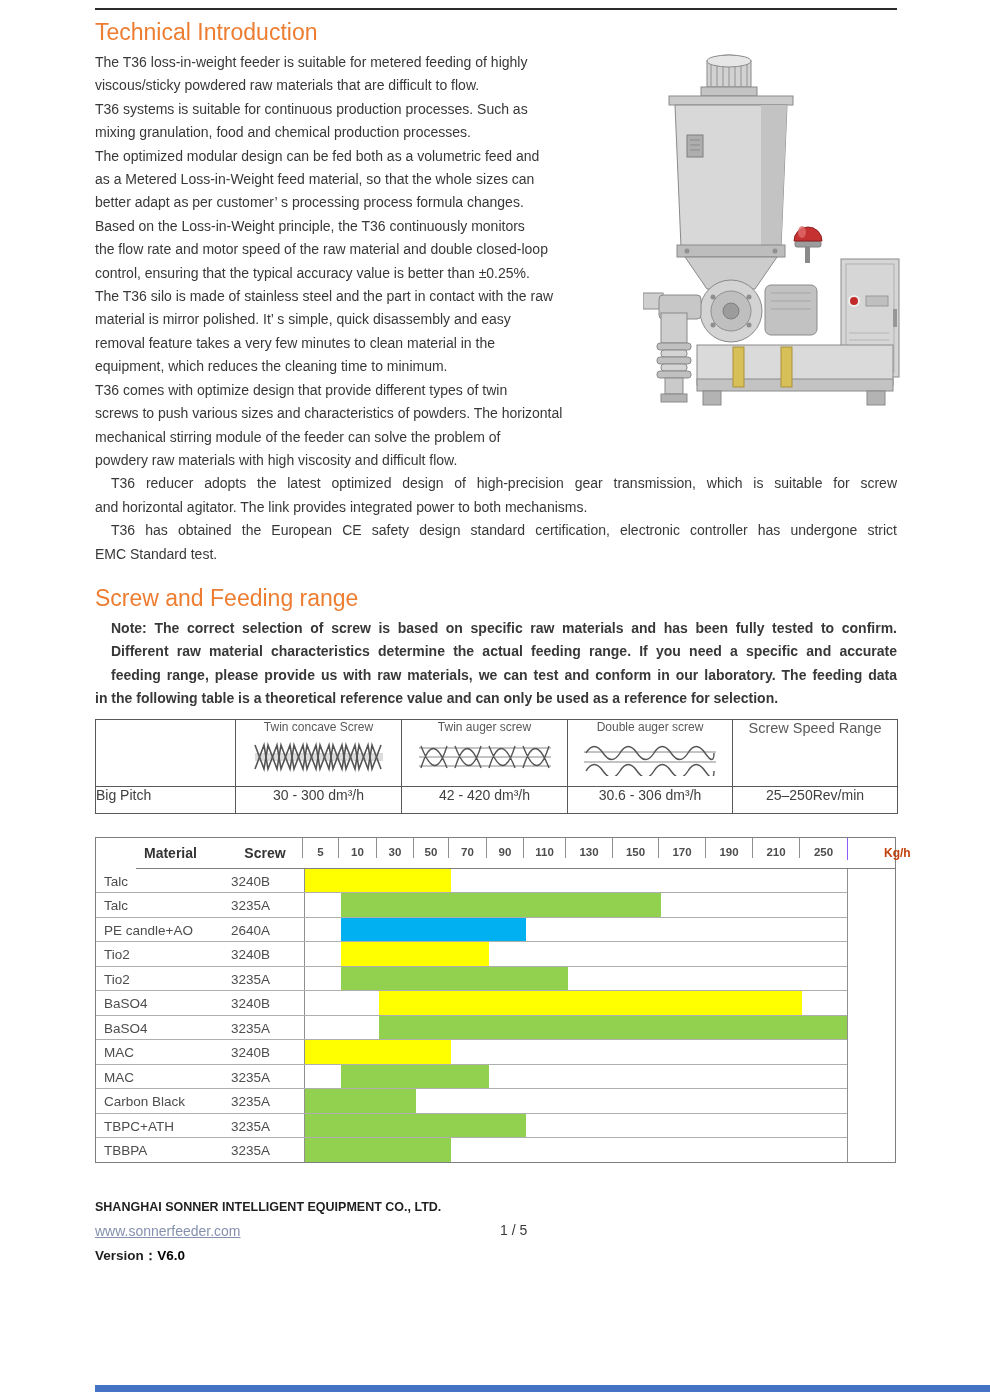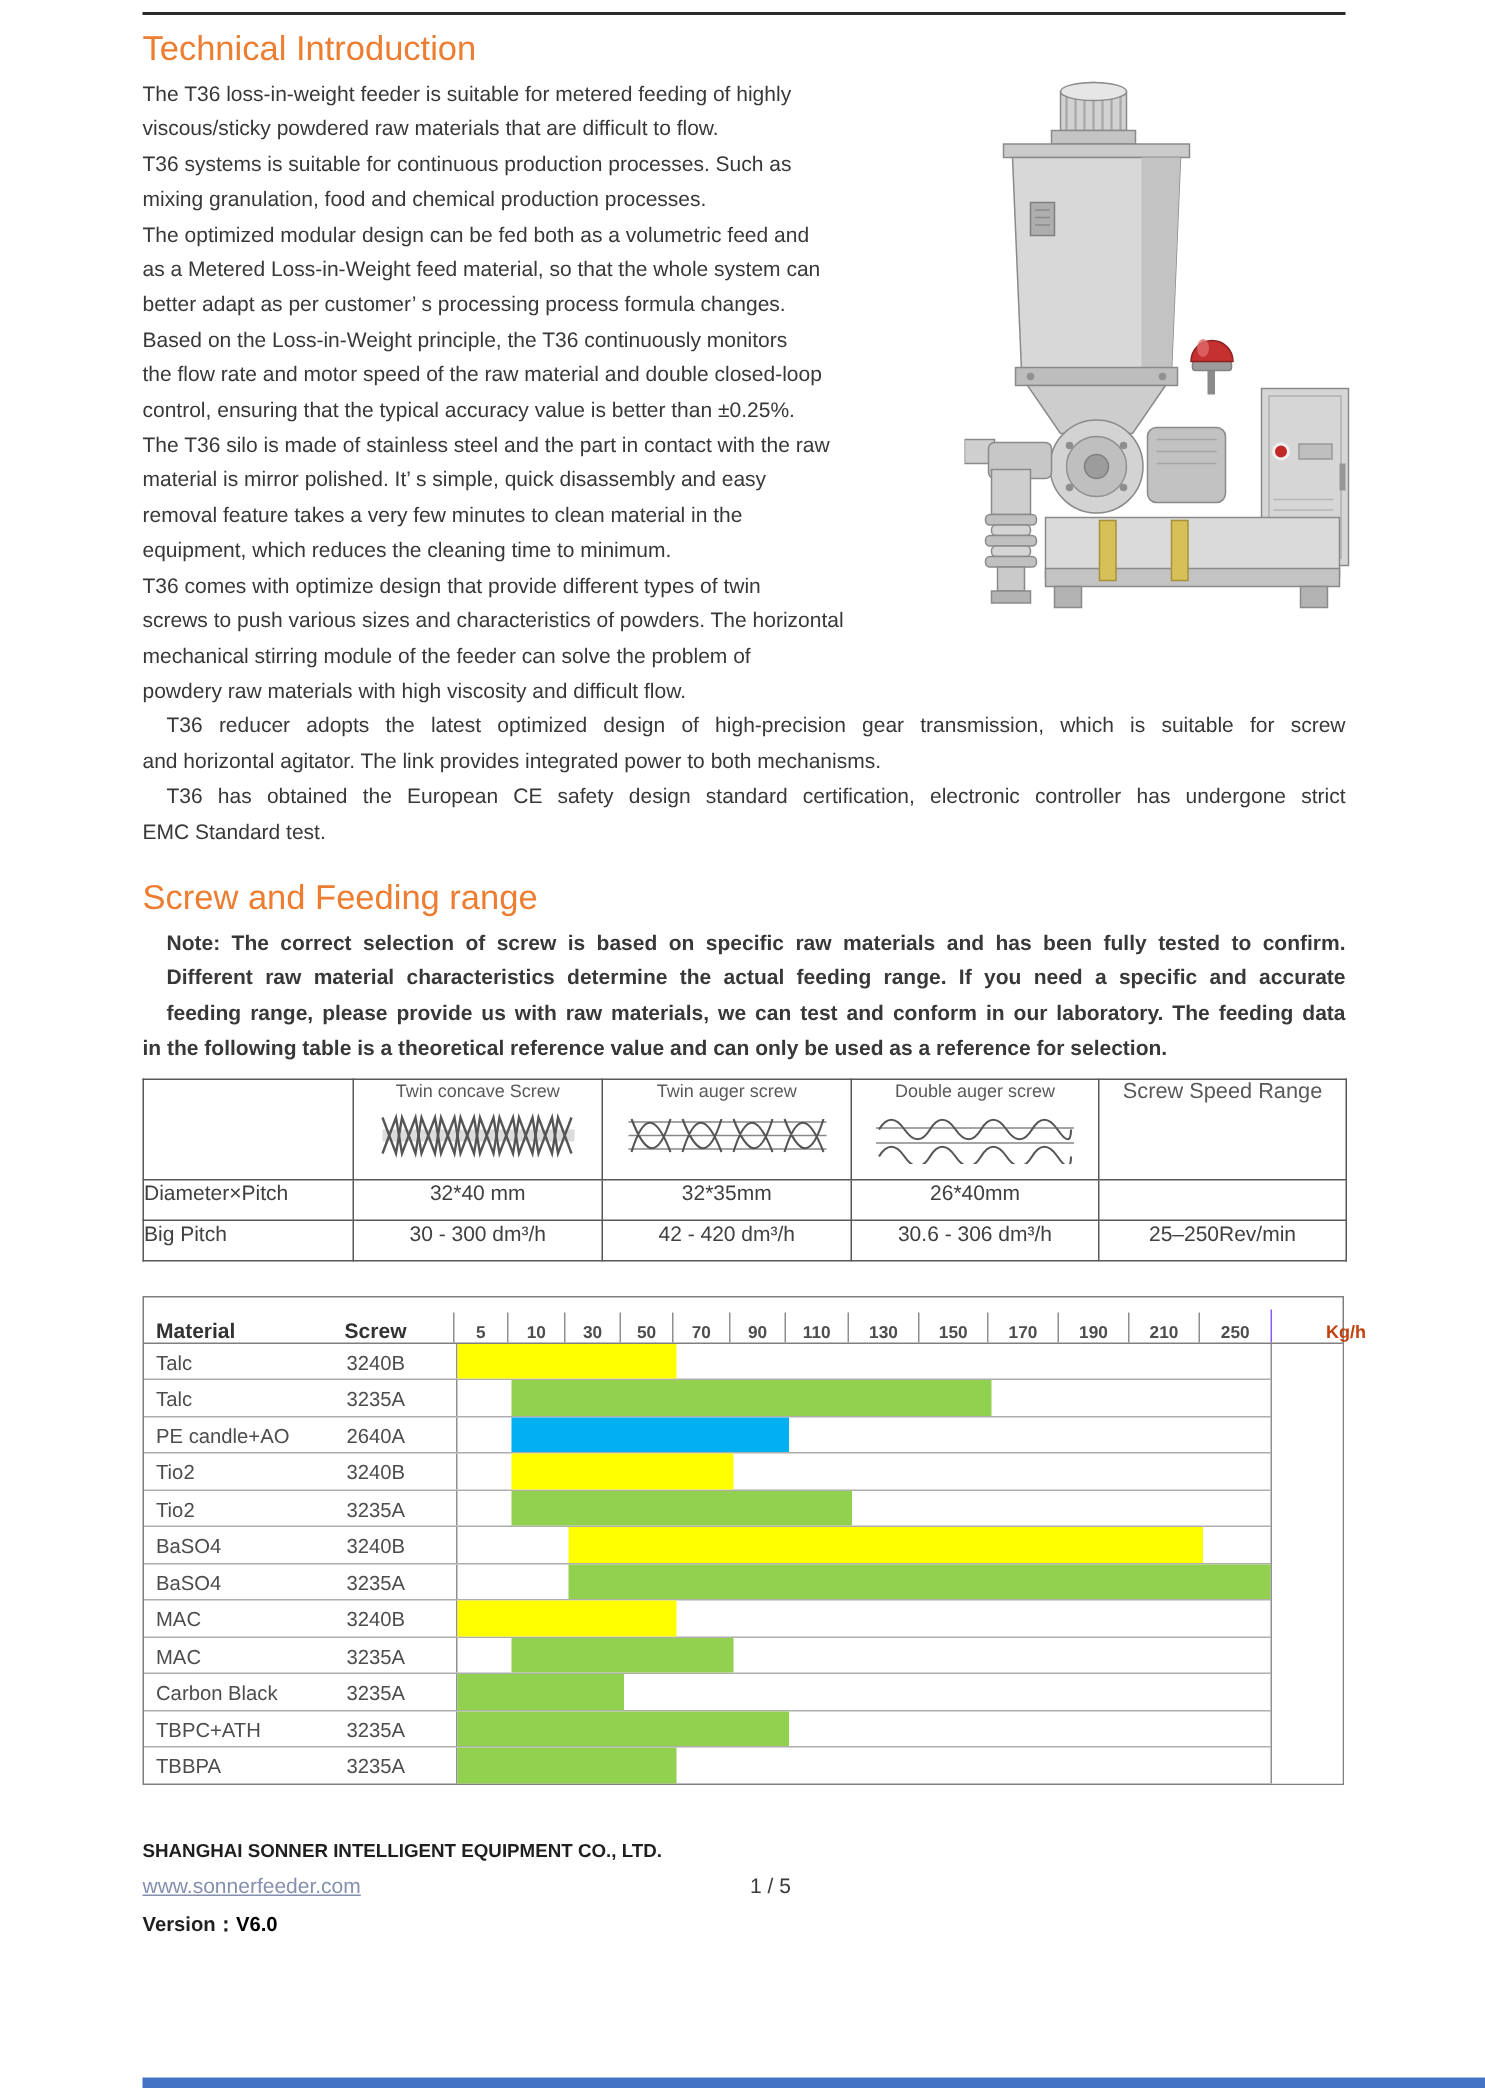--- a/index.html
+++ b/index.html
@@ -27,21 +27,21 @@
   table.screw{border-collapse:collapse;width:802px;margin-top:8px;table-layout:fixed;}
   table.screw td{border:1px solid #595959;padding:0;vertical-align:top;}
   td.sw-head{height:66px;text-align:center;font-size:12px;color:#595959;padding-top:6px;}
   td.sw-speed{font-size:14.5px;color:#595959;text-align:center;padding-top:8px;}
   td.sw-label{font-size:14px;color:#404040;padding:4px 0 0 8px;height:26px;vertical-align:middle;}
   td.sw-val{font-size:14px;color:#404040;text-align:center;height:26px;vertical-align:middle;padding-top:2px;}
   .screw-art{display:block;margin:4px auto 0 auto;}
 
   
   .chart{margin-top:23px;width:799px;border:1.5px solid #7f7f7f;position:relative;}
-  .chead{display:flex;height:30px;border-bottom:1.5px solid #7f7f7f;align-items:flex-end;}
+  .chead{display:flex;height:30px;border-bottom:1.5px solid #7f7f7f;align-items:flex-start;margin-left:40px;}
   .chead .hmat{width:135px;font-size:14px;font-weight:700;color:#333;padding:7px 0 0 8px;box-sizing:border-box;}
   .chead .hscrew{width:73px;font-size:14px;font-weight:700;color:#333;padding-top:7px;}
   .hticks{display:grid;grid-template-columns:36px 38px 37px 35px 38px 37px 42px 47px 46px 47px 47px 47px 48px;width:545px;}
   .htick{border-left:1px solid #8f8f8f;font-size:11.5px;color:#4d4d4d;text-align:center;padding-top:8px;font-weight:700;}
   .hkgh{width:48px;border-left:1px solid #8b5cf6;font-size:12px;color:#c2410c;text-align:center;padding-top:8px;font-weight:700;box-sizing:border-box;padding-left:36px;}
 
   .cbody{position:relative;}
   .crow{display:flex;height:23.5px;border-bottom:1px solid #aeaeae;box-sizing:content-box;}
   .crow:last-child{border-bottom:none;}
   .cmat{width:135px;font-size:13.5px;color:#4d4d4d;padding-left:8px;line-height:25px;box-sizing:border-box;white-space:nowrap;}
@@ -73,21 +73,21 @@
 
     <div class="h-orange">Technical Introduction</div>
 
     <div class="intro-wrap">
       <div class="intro-col">
           <div class="tline">The T36 loss-in-weight feeder is suitable for metered feeding of highly</div>
           <div class="tline">viscous/sticky powdered raw materials that are difficult to flow.</div>
           <div class="tline">T36 systems is suitable for continuous production processes. Such as</div>
           <div class="tline">mixing granulation, food and chemical production processes.</div>
           <div class="tline">The optimized modular design can be fed both as a volumetric feed and</div>
-          <div class="tline">as a Metered Loss-in-Weight feed material, so that the whole system can</div>
+          <div class="tline">as a Metered Loss-in-Weight feed material, so that the whole sizes can</div>
           <div class="tline">better adapt as per customer’ s processing process formula changes.</div>
           <div class="tline">Based on the Loss-in-Weight principle, the T36 continuously monitors</div>
           <div class="tline">the flow rate and motor speed of the raw material and double closed-loop</div>
           <div class="tline">control, ensuring that the typical accuracy value is better than ±0.25%.</div>
           <div class="tline">The T36 silo is made of stainless steel and the part in contact with the raw</div>
           <div class="tline">material is mirror polished. It’ s simple, quick disassembly and easy</div>
           <div class="tline">removal feature takes a very few minutes to clean material in the</div>
           <div class="tline">equipment, which reduces the cleaning time to minimum.</div>
           <div class="tline">T36 comes with optimize design that provide different types of twin</div>
           <div class="tline">screws to push various sizes and characteristics of powders. The horizontal</div>
@@ -210,27 +210,20 @@
             <path d="M4,14 h132 M4,24 h132" stroke="#888" stroke-width="1"></path>
             <path d="M6,15 Q14,2 23,15 T40,15 T57,15 T74,15 T91,15 T108,15 T125,15 T134,15" stroke="#555" stroke-width="1.4" fill="none"></path>
             <path d="M6,33 Q14,20 23,33 T40,33 T57,33 T74,33 T91,33 T108,33 T125,33 T134,33" stroke="#555" stroke-width="1.4" fill="none"></path>
           </svg>
         </td>
         <td class="sw-head sw-speed">
           <span>Screw Speed Range</span>
         </td>
       </tr>
       <tr>
-        <td class="sw-label">Diameter×Pitch</td>
-        <td class="sw-val">32*40 mm</td>
-        <td class="sw-val">32*35mm</td>
-        <td class="sw-val">26*40mm</td>
-        <td class="sw-val"></td>
-      </tr>
-      <tr>
         <td class="sw-label">Big Pitch</td>
         <td class="sw-val">30 - 300 dm³/h</td>
         <td class="sw-val">42 - 420 dm³/h</td>
         <td class="sw-val">30.6 - 306 dm³/h</td>
         <td class="sw-val">25–250Rev/min</td>
       </tr>
     </tbody>
       </table>
 
     <div class="chart">

